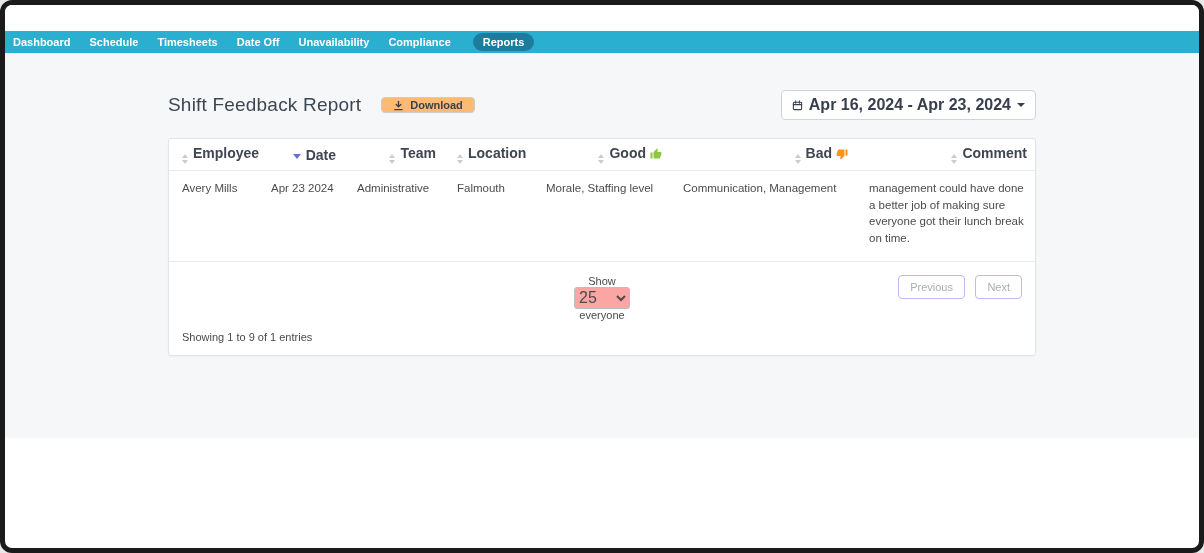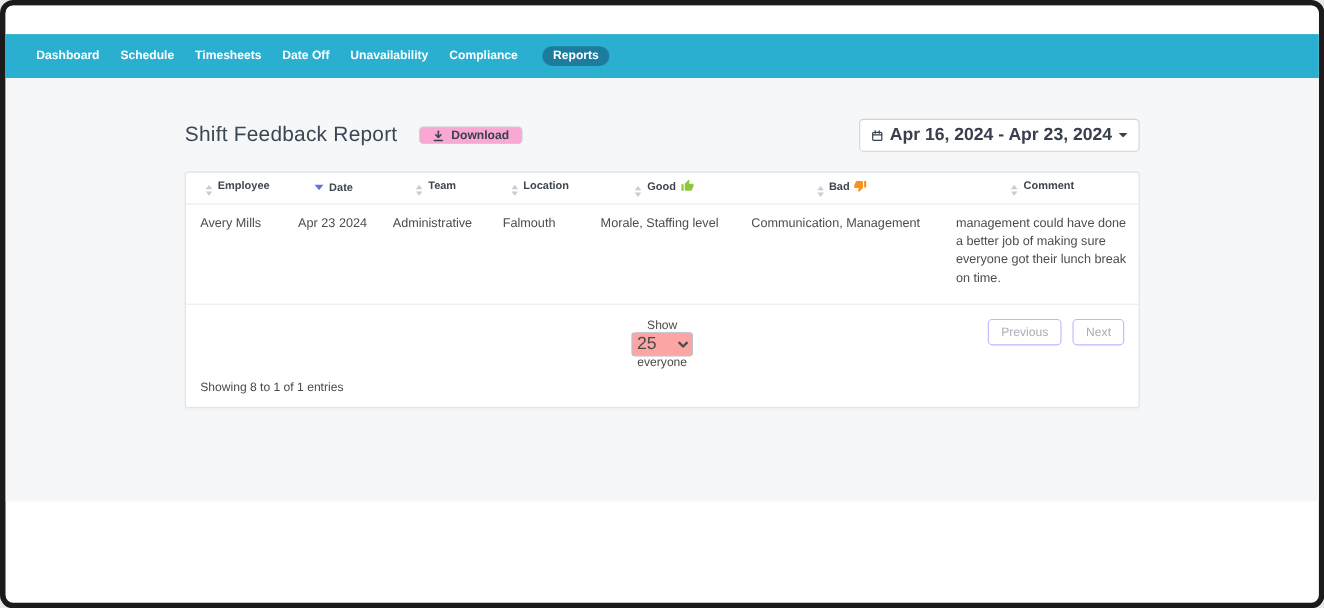--- a/index.html
+++ b/index.html
@@ -11,25 +11,25 @@
     border: 5px solid #1b1b1b;
     border-radius: 12px;
     overflow: hidden;
     background: #ffffff;
     position: relative;
   }
 
   .top-strip { height: 26px; background: #ffffff; }
 
   .navbar {
-    height: 40px;
+    height: 22px;
     background: #2bafd0;
     display: flex;
     align-items: center;
-    padding-left: 28px;
+    padding-left: 8px;
   }
   .nav-item {
     color: #ffffff;
     font-size: 11px;
     font-weight: 700;
     text-decoration: none;
     margin-right: 19px;
     white-space: nowrap;
     cursor: pointer;
   }
@@ -56,21 +56,21 @@
     font-size: 19px;
     font-weight: 500;
     color: #3d4654;
     letter-spacing: 0.2px;
   }
   .btn-download {
     margin-left: 20px;
     display: inline-flex;
     align-items: center;
     gap: 6px;
-    background: #f9a8d4;
+    background: #fdba74;
     border: 1px solid #c9cdd2;
     border-radius: 4px;
     padding: 1px 11px;
     font-size: 11px;
     font-weight: 700;
     color: #39404d;
     cursor: pointer;
     font-family: "Liberation Sans", sans-serif;
   }
   .btn-daterange {
@@ -98,22 +98,22 @@
 
   .card {
     background: #ffffff;
     border: 1px solid #e2e4e7;
     border-radius: 3px;
     box-shadow: 0 1px 2px rgba(0,0,0,0.03);
   }
 
   table { width: 100%; border-collapse: collapse; table-layout: fixed; }
   th {
-    text-align: center;
-    font-size: 10px;
+    text-align: right;
+    font-size: 14px;
     font-weight: 700;
     color: #3f4651;
     padding: 6px 8px 6px 13px;
     border-bottom: 1px solid #e8eaec;
     white-space: nowrap;
     cursor: pointer;
     margin-top: 29px;
   }
   td {
     font-size: 11.5px;
@@ -300,21 +300,21 @@
         </table>
 
         <div class="card-footer">
           <div class="show-row">
             <span>Show</span>
             <select class="entries-select">
               <option selected="">25</option>
             </select>
             <span>everyone</span>
           </div>
-          <div class="summary-text">Showing 8 to 1 of 1 entries</div>
+          <div class="summary-text">Showing 1 to 9 of 1 entries</div>
           <div class="pager">
             <button class="pager-btn">Previous</button>
             <button class="pager-btn">Next</button>
           </div>
         </div>
       </div>
 
     </div>
   </div>
 </div>

